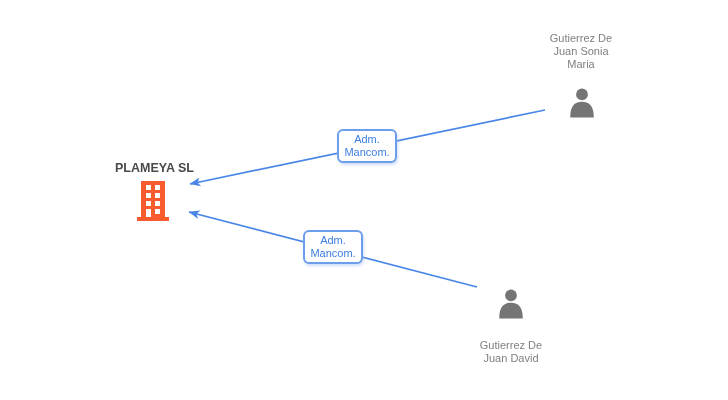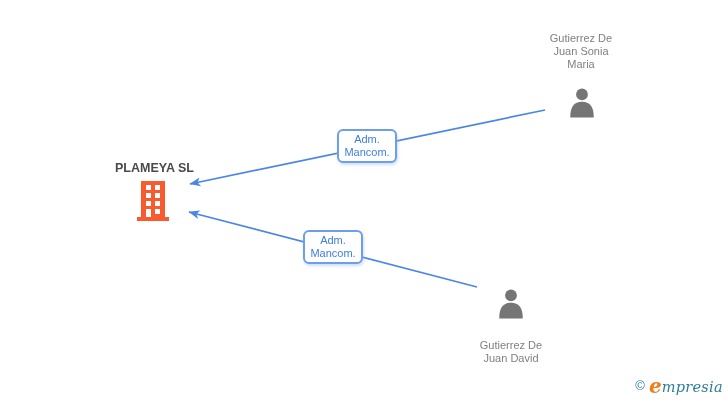--- a/index.html
+++ b/index.html
@@ -116,17 +116,14 @@
   </svg>
 
   <svg class="person-icon p2" viewBox="0 0 24 26" xmlns="http://www.w3.org/2000/svg">
     <g style="fill:var(--person-color,#757575)">
       <circle cx="12" cy="5.6" r="5.1"></circle>
       <path d="M12,12 C5.2,12 1.8,16.2 1.8,25.5 L22.2,25.5 C22.2,16.2 18.8,12 12,12 Z"></path>
     </g>
   </svg>
   <div class="person-name p2">Gutierrez De Juan David</div>
 
-  <div class="brand-watermark">
-    <span class="copyright-symbol">©</span><span class="brand-initial">e</span><span class="brand-rest">mpresia</span>
-  </div>
 
 </div>
 
 </body></html>

